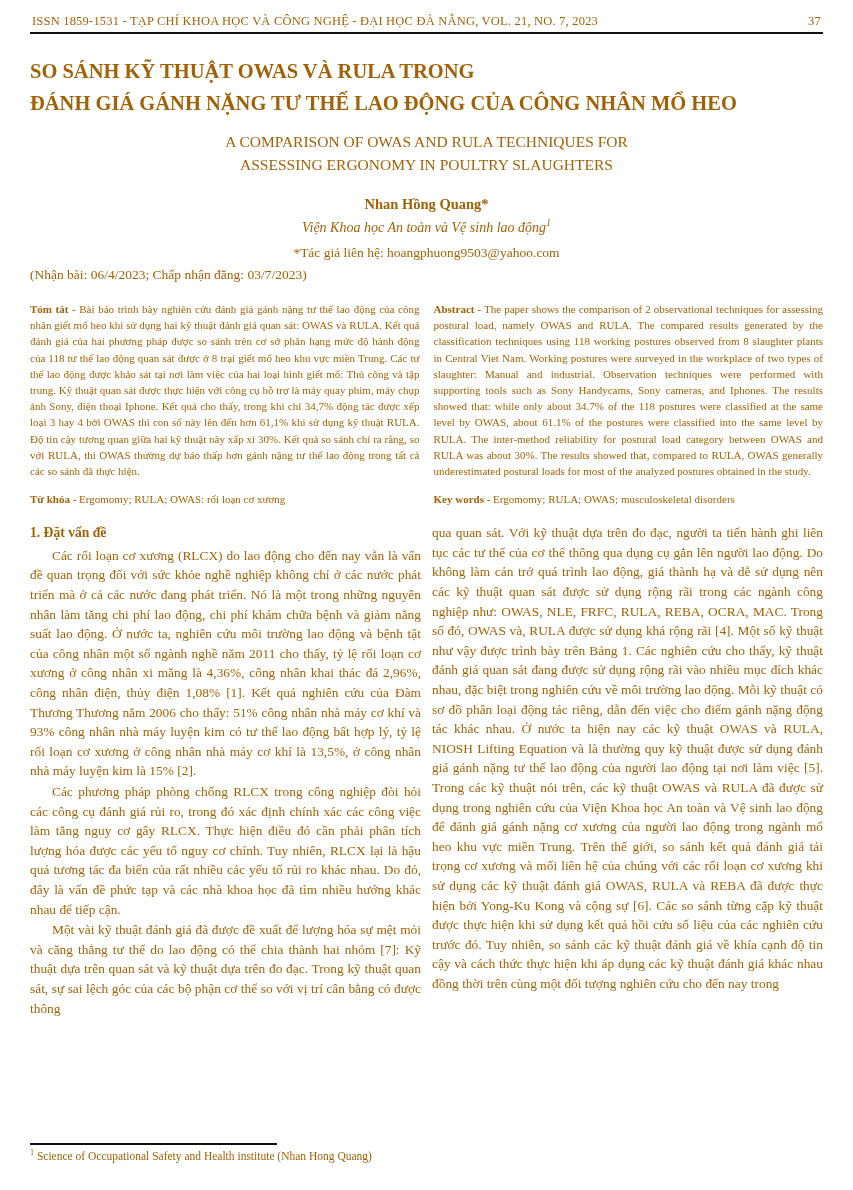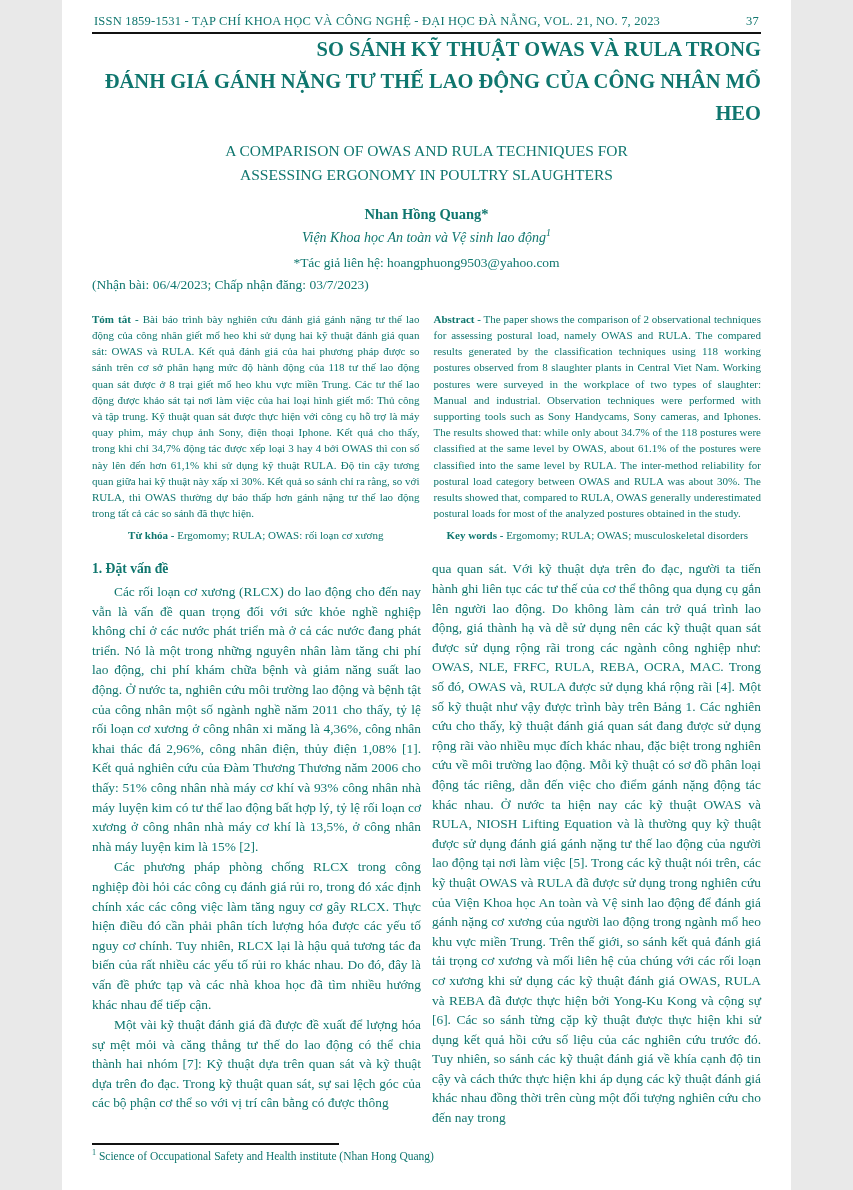--- a/index.html
+++ b/index.html
@@ -1,56 +1,57 @@
 <!DOCTYPE html>
 <html><head>
 <meta charset="utf-8">
 <style>
   html,body{margin:0;padding:0;background:#e9e9e9;}
   .page{
     position:relative;
-    width:729px;height:1190px;
+    width:853px;height:1190px;
     margin:0 auto;
     background:#ffffff;
-    color:#0f766e;
+    color:#a16207;
     font-family:"Liberation Serif", serif;
     overflow:hidden;
     box-sizing:border-box;
   }
   .inner{padding:14px 30px 0 30px;}
   
   .running-head{
     display:flex;justify-content:space-between;align-items:flex-end;
     font-size:12.5px;letter-spacing:.2px;
     border-bottom:2px solid #111;
     padding:0 2px 3px 2px;
   }
   
   .title-vi{
-    text-align:right;font-weight:bold;
+    margin-top:22px;
+    text-align:left;font-weight:bold;
     font-size:20.5px;line-height:1.55;
   }
   .title-en{
     margin-top:10px;
     text-align:center;
     font-size:15.5px;line-height:1.5;font-family:Liberation Serif, serif;
   }
   .author{margin-top:20px;text-align:center;font-weight:bold;font-size:14.5px;}
   .affil{margin-top:7px;text-align:center;font-style:italic;font-size:14px;}
   .contact{margin-top:9px;text-align:center;font-size:13.5px;}
   .dates{margin-top:6px;text-align:left;font-size:13.5px;}
   
   .cols{display:flex;gap:14px;margin-top:18px;}
   .col{flex:1 1 0;min-width:0;}
   .abs{
     font-size:11px;line-height:16.2px;
     text-align:justify;text-justify:inter-word;
   }
   .abs .lbl{font-weight:bold;}
-  .kw{margin-top:7px;font-size:11px;line-height:15px;text-align:center;}
+  .kw{margin-top:13px;font-size:11px;line-height:15px;text-align:left;}
   .kw .lbl{font-weight:bold;}
   
   .bodycols{display:flex;gap:11px;margin-top:16px;}
   .bodytxt{
     font-size:13.4px;line-height:19.6px;
     text-align:justify;text-justify:inter-word;
   }
   .sec-head{font-weight:bold;font-size:13.6px;margin:0 0 3px 0;}
   .bodytxt p{margin:0;text-indent:22px;}
   .bodytxt p.noindent{text-indent:0;}

